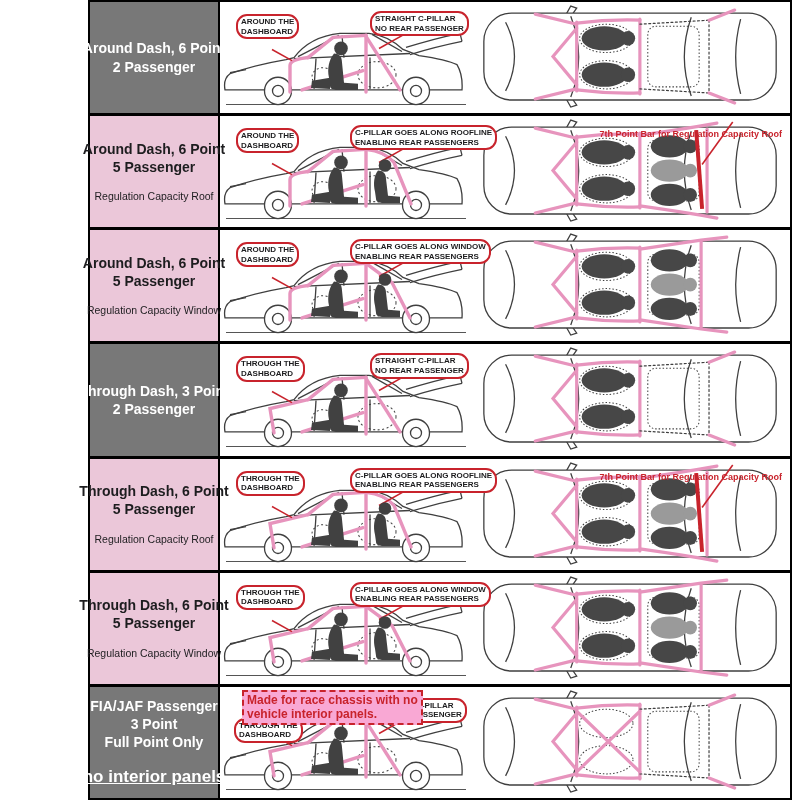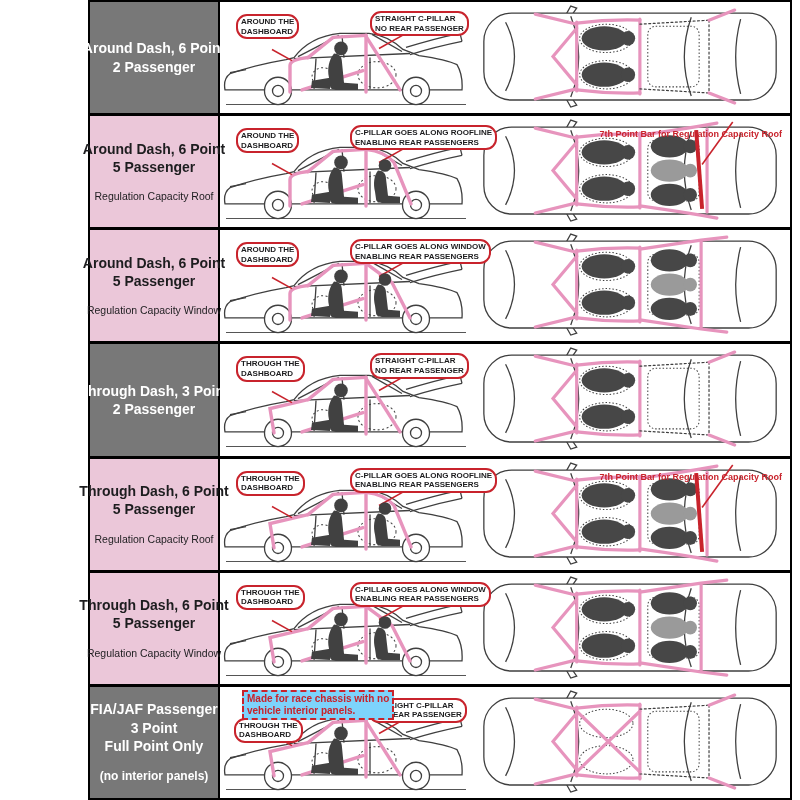--- a/index.html
+++ b/index.html
@@ -10,34 +10,34 @@
   .row{flex:1 1 0;display:flex;border-bottom:3px solid #000;box-sizing:border-box;
     position:relative;background:#fff;min-height:0;}
   .row:last-child{border-bottom:none;}
   .label-cell{width:130px;flex:0 0 130px;border-right:2px solid #000;box-sizing:border-box;
     display:flex;flex-direction:column;justify-content:center;align-items:center;
     text-align:center;padding:4px 3px;}
   .row.gray .label-cell{background:#787878;color:#ffffff;}
   .row.pink .label-cell{background:#ebc7d9;color:#1d1d1f;}
   .title-line{font-weight:bold;font-size:14px;line-height:1.3;white-space:nowrap;text-align:right;}
   .label-sub{font-size:10.5px;line-height:1.3;margin-top:14px;white-space:nowrap;}
-  .row.gray .label-sub{font-weight:bold;font-size:12px;}
+  .row.gray .label-sub{font-weight:bold;font-size:17px;text-decoration:underline;}
   .side-cell{position:relative;width:252px;flex:0 0 252px;}
   .top-cell{position:relative;flex:1 1 auto;}
   svg{display:block;width:100%;height:100%;}
   .callout{position:absolute;background:#fff;border:2px solid #c8232c;border-radius:11px;
     padding:1px 3px;font-size:8px;font-weight:bold;line-height:1.2;color:#1d1d1f;
     white-space:nowrap;z-index:3;}
   .callout .line{display:block;}
   .co-dash{left:16px;top:12px;}
   .co-cpillar{left:150px;top:9px;}
   .row[data-cpillar="roofline"] .co-cpillar,
   .row[data-cpillar="window"] .co-cpillar{left:130px;top:9px;}
-  .dashed-note{position:absolute;left:22px;top:3px;border:2px dashed #c8232c;background:#7dd3fc;
-    color:#c8232c;font-size:10px;font-weight:bold;line-height:1.2;padding:1px 3px;
+  .dashed-note{position:absolute;left:22px;top:3px;border:2px dashed #c8232c;background:#f9a8d4;
+    color:#c8232c;font-size:12px;font-weight:bold;line-height:1.2;padding:1px 3px;
     white-space:nowrap;display:none;z-index:3;}
   .dashed-note .line{display:block;}
   .row[data-race="true"] .dashed-note{display:block;}
   .row[data-race="true"] .co-dash{left:14px;top:31px;}
   .row[data-race="true"] .co-cpillar{left:148px;top:11px;}
   .red-note{position:absolute;right:8px;top:14px;color:#c8232c;font-weight:bold;
     font-size:9px;line-height:1.1;white-space:nowrap;display:none;z-index:3;}
   .row[data-bar7="true"] .red-note{display:block;}
   
   .v{display:none;}

